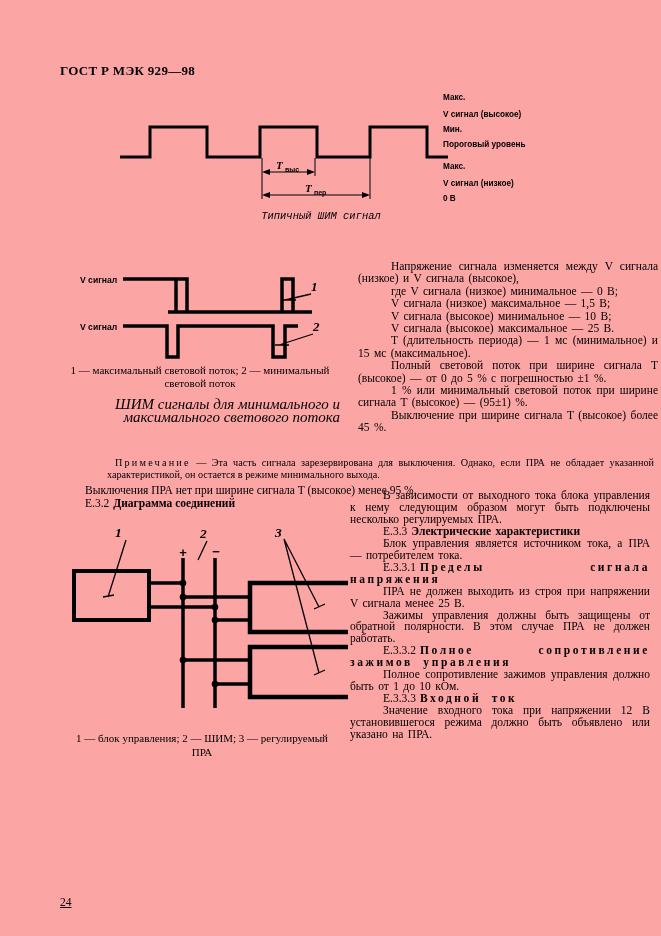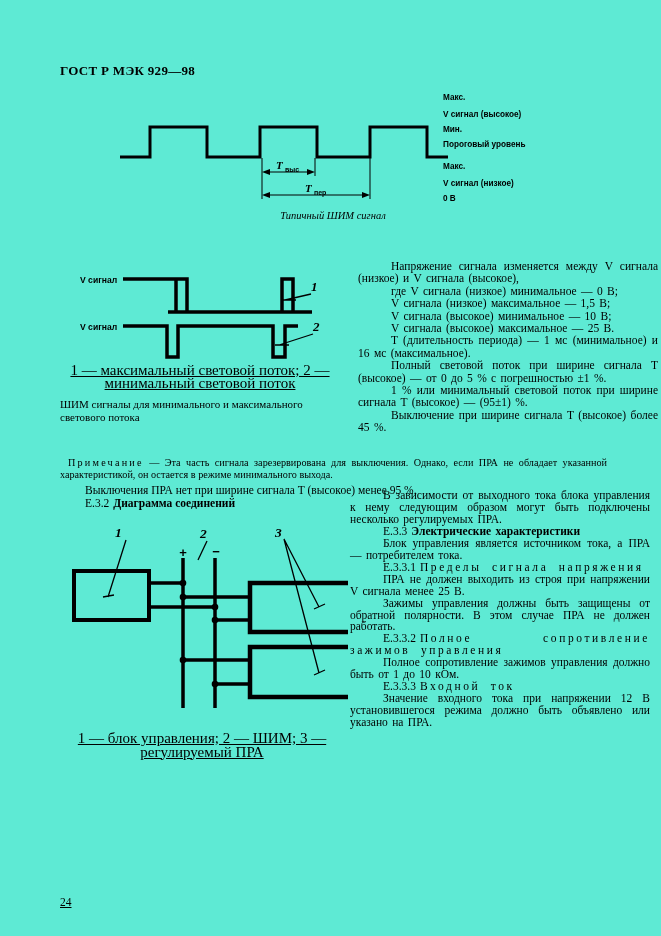--- a/index.html
+++ b/index.html
@@ -1,34 +1,34 @@
 <!DOCTYPE html>
 <html><head>
 <meta charset="utf-8">
 <style>
   html,body { margin:0; padding:0; background:#888; }
   .page {
     position:relative; width:661px; height:936px; margin:0 auto;
-    background:#5eead4; color:#000;
+    background:#fca5a5; color:#000;
     font-family:"Liberation Serif", serif;
     overflow:hidden;
   }
   .abs { position:absolute; }
   .hdr { font-weight:bold; font-size:13px; letter-spacing:0.3px; }
   .pageno { font-size:11.5px; }
   .caption-italic { font-style:italic; font-size:10.5px; text-align:center; }
-  .fig-legend { font-size:15px; line-height:12.5px; text-align:center;text-decoration:underline; }
-  .fig-title { font-size:11px; line-height:12.5px; text-align:left; }
+  .fig-legend { font-size:11px; line-height:12.5px; text-align:center; }
+  .fig-title { font-style:italic; font-size:15px; line-height:12.5px; text-align:right; }
   .col { font-size:11.5px; line-height:12.4px; text-align:justify; word-spacing:1.5px; }
   .col p { margin:0; text-indent:33px; }
   .col2 { line-height:11.95px; }
   .bold { font-weight:bold; }
-  .lsp { font-weight:normal; letter-spacing:2.6px; word-spacing:5px; }
+  .lsp { font-weight:bold; letter-spacing:2.6px; word-spacing:5px; }
   .secnum { margin-right:4px; }
-  .note { font-size:10.2px; line-height:11.8px; text-align:justify; text-indent:8px; }
+  .note { font-size:10.2px; line-height:11.8px; text-align:justify; text-indent:8px;margin-left:47px; }
   .note-label { letter-spacing:2.2px; }
   .fullpara { font-size:11.5px; line-height:13px; }
   .fullpara p { margin:0; text-indent:25px; }
   svg { position:absolute; left:0; display:block; }
   svg text { fill:#000; }
   .wave  { stroke:#000; stroke-width:3; fill:none; }
   .wave2 { stroke:#000; stroke-width:3.5; fill:none; }
   .boxline { stroke:#000; stroke-width:4.5; fill:none; }
   .thin  { stroke:#000; stroke-width:1; fill:none; }
   .leader{ stroke:#000; stroke-width:1.3; fill:none; }
@@ -65,21 +65,21 @@
 
     <text class="figlabel" x="443" y="100">Макс.</text>
     <text class="figlabel" x="443" y="117">V сигнал (высокое)</text>
     <text class="figlabel" x="443" y="132">Мин.</text>
     <text class="figlabel" x="443" y="147">Пороговый уровень</text>
     <text class="figlabel" x="443" y="169">Макс.</text>
     <text class="figlabel" x="443" y="186">V сигнал (низкое)</text>
     <text class="figlabel" x="443" y="201">0 В</text>
   </svg>
 
-  <div class="abs caption-italic" style="left:183px; top:210px; width:300px;">Типичный ШИМ сигнал</div>
+  <div class="abs caption-italic" style="left:171px; top:210px; width:300px;font-family:Liberation Mono, monospace;">Типичный ШИМ сигнал</div>
 
   <svg style="top:260px;" width="340" height="105" viewBox="0 260 340 105">
     <text class="figlabel" x="80" y="283" style="font-size:8.6px">V сигнал</text>
     <text class="figlabel" x="80" y="330" style="font-size:8.6px">V сигнал</text>
 
     <path class="wave2" d="M123,279 H176 M168,312 H312 M176,312 V279 H187 V312 M282,312 V279 H293 V312"></path>
 
     <path class="wave2" d="M123,326 H167 V357 H178 V326 H273 V357 H285 V326 H298"></path>
 
     <text class="callout" x="311" y="291">1</text>
@@ -90,21 +90,21 @@
 
   <div class="abs fig-legend" style="left:60px; top:364px; width:280px;">1 — максимальный световой поток; 2 — минимальный световой поток</div>
   <div class="abs fig-title" style="left:60px; top:398px; width:280px;">ШИМ сигналы для минимального и максимального светового потока</div>
 
   <div class="abs col" style="left:350px; top:260px; width:300px;margin-left:8px;">
     <p>Напряжение сигнала изменяется между V сигнала (низкое) и V сигнала (высокое),</p>
     <p>где V сигнала (низкое) минимальное — 0 В;</p>
     <p>V сигнала (низкое) максимальное — 1,5 В;</p>
     <p>V сигнала (высокое) минимальное — 10 В;</p>
     <p>V сигнала (высокое) максимальное — 25 В.</p>
-    <p>T (длительность периода) — 1 мс (минимальное) и 16 мс (максимальное).</p>
+    <p>T (длительность периода) — 1 мс (минимальное) и 15 мс (максимальное).</p>
     <p>Полный световой поток при ширине сигнала T (высокое) — от 0 до 5 % с погрешностью ±1 %.</p>
     <p>1 % или минимальный световой поток при ширине сигнала T (высокое) — (95±1) %.</p>
     <p>Выключение при ширине сигнала T (высокое) более 45 %.</p>
   </div>
 
   <div class="abs note" style="left:60px; top:457px; width:547px;">
     <span class="note-label">Примечание</span>
     <span>— Эта часть сигнала зарезервирована для выключения. Однако, если ПРА не обладает указанной характеристикой, он остается в режиме минимального выхода.</span>
   </div>
 

